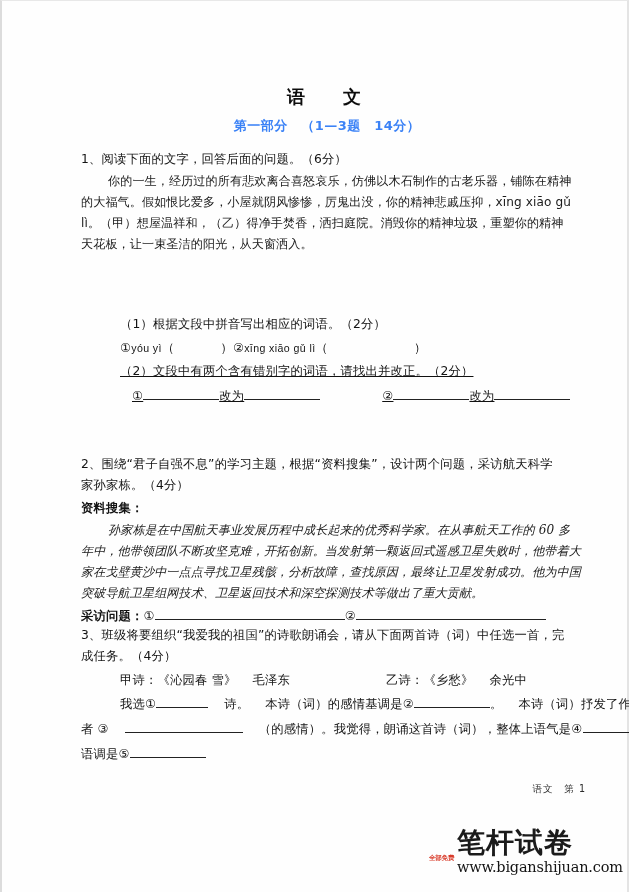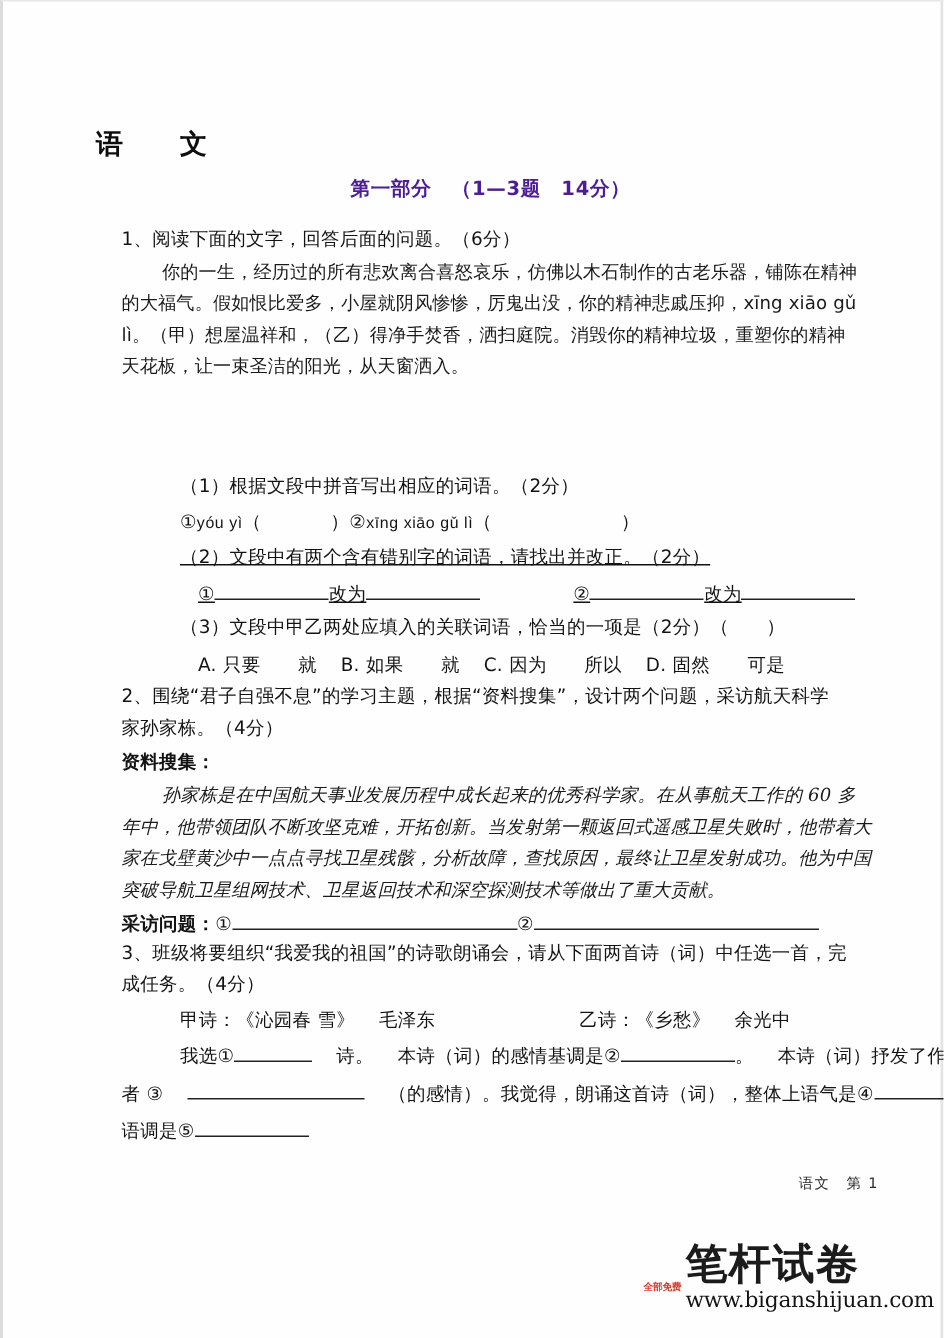--- a/index.html
+++ b/index.html
@@ -29,37 +29,37 @@
   .sheet {
     position: absolute;
     left: 52px;
     top: 0;
     width: 540px;
     height: 892px;
   }
 
   
   .doc-title {
-    text-align: left;
+    text-align: center;
     font-size: 18px;
     font-weight: bold;
     letter-spacing: 10px;
     margin-top: 86px;
     padding-left: 10px;
     line-height: 1.1;
     color: #0d0d0d;
   }
   .doc-subtitle {
     text-align: center;
     font-size: 13px;
     font-weight: bold;
     margin-top: 10px;
     letter-spacing: 0.5px;
     padding-left: 6px;
-    color: #4c1d95;
+    color: #3b82f6;
   }
 
   
   .q-line {
     font-size: 12.3px;
     line-height: 20.8px;
     color: #131313;
     letter-spacing: 0.2px;
     white-space: nowrap;
   }
@@ -172,26 +172,20 @@
       </div>
     </div>
 
     <div class="section" style="top:360px;text-decoration:underline;">
       <div class="q-line indentQ">（2）文段中有两个含有错别字的词语，请找出并改正。（2分）</div>
       <div class="q-line indentA" style="margin-top:4px;">
         <span>①</span><span class="blank-m"></span><span>改为</span><span class="blank-m"></span><span class="gap-lg"></span><span>②</span><span class="blank-m"></span><span>改为</span><span class="blank-m"></span>
       </div>
     </div>
 
-    <div class="section" style="top:407px;">
-      <div class="q-line indentQ">（3）文段中甲乙两处应填入的关联词语，恰当的一项是（2分）（　　）</div>
-      <div class="q-line indentA" style="margin-top:4px;">
-        <span>A. 只要　　就</span><span class="gap-sm"></span><span>B. 如果　　就</span><span class="gap-sm"></span><span>C. 因为　　所以</span><span class="gap-sm"></span><span>D. 固然　　可是</span>
-      </div>
-    </div>
 
     <div class="section" style="top:453px;">
       <div class="q-line indent2">2、围绕“君子自强不息”的学习主题，根据“资料搜集”，设计两个问题，采访航天科学</div>
       <div class="q-line indent2">家孙家栋。（4分）</div>
       <div class="q-line indent2 bold" style="margin-top:2px;">资料搜集：</div>
 
       <div class="body-line indent4 kai" style="margin-top:2px;">孙家栋是在中国航天事业发展历程中成长起来的优秀科学家。在从事航天工作的 60 多</div>
       <div class="body-line indent2 kai">年中，他带领团队不断攻坚克难，开拓创新。当发射第一颗返回式遥感卫星失败时，他带着大</div>
       <div class="body-line indent2 kai">家在戈壁黄沙中一点点寻找卫星残骸，分析故障，查找原因，最终让卫星发射成功。他为中国</div>
       <div class="body-line indent2 kai">突破导航卫星组网技术、卫星返回技术和深空探测技术等做出了重大贡献。</div>

